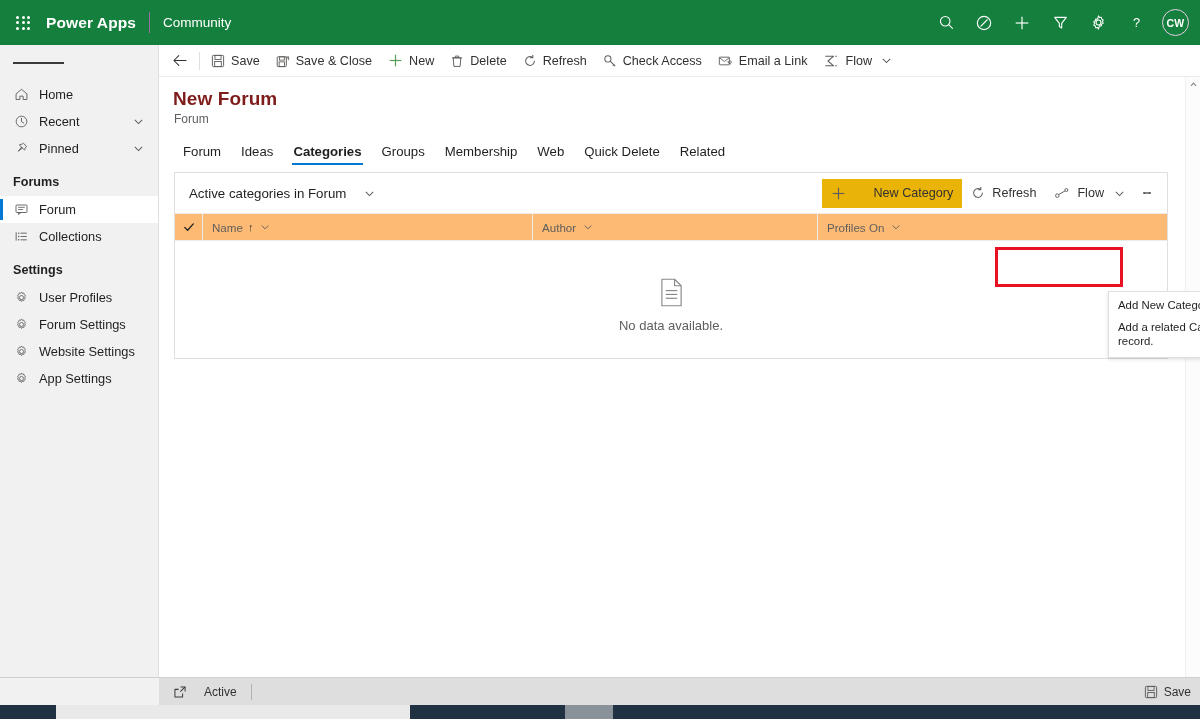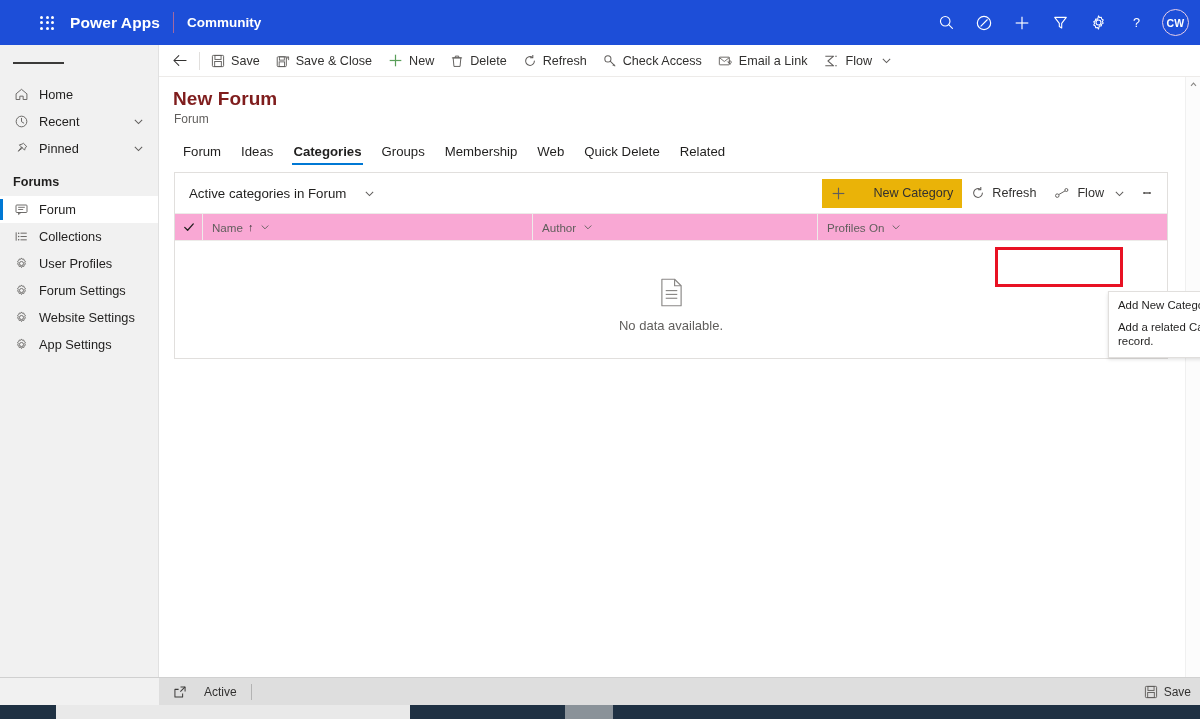--- a/index.html
+++ b/index.html
@@ -7,28 +7,28 @@
     width: 1200px; height: 719px;
     font-family: "Liberation Sans", sans-serif;
     background: #ffffff;
     overflow: hidden;
   }
   .app { position: relative; width: 1200px; height: 719px; background:#fff; }
 
   
   .topbar {
     position:absolute; left:0; top:0; width:1200px; height:45px;
-    background:#1d4ed8; display:flex; align-items:center; color:#fff;padding-left:24px;
+    background:#15803d; display:flex; align-items:center; color:#fff;
   }
   .waffle { width:46px; display:flex; align-items:center; justify-content:center; cursor:pointer; }
   .waffle-grid { display:grid; grid-template-columns:repeat(3,3px); grid-template-rows:repeat(3,3px); gap:2.5px; }
   .waffle-grid i { display:block; width:3px; height:3px; background:#fff; border-radius:50%; }
   .brand { font-size:15.5px; font-weight:600; letter-spacing:.1px; padding-right:13px; }
   .hdr-sep { width:1px; height:21px; background:#a169a1; }
-  .app-name { font-size:13.5px; padding-left:13px; font-weight:700; }
+  .app-name { font-size:13.5px; padding-left:13px; font-weight:400; }
   .hdr-right { margin-left:auto; display:flex; align-items:center; padding-right:11px; }
   .hdr-icon {
     width:38px; height:45px; display:flex; align-items:center; justify-content:center;
     cursor:pointer;
   }
   .avatar {
     width:27px; height:27px; border-radius:50%; border:1.3px solid #e7cde7;
     display:flex; align-items:center; justify-content:center;
     font-size:10.5px; font-weight:600; margin-left:7px; cursor:pointer; letter-spacing:.3px;
   }
@@ -123,21 +123,21 @@
     background:#fff; border:1px solid #e1dfdd; z-index:31;
     box-shadow:0 1.6px 3.6px rgba(0,0,0,.13), 0 .3px .9px rgba(0,0,0,.11);
     padding:7px 9px 8px 9px;
   }
   .callout-title { font-size:11.4px; color:#201f1e; padding-bottom:9px; }
   .callout-desc { font-size:11.4px; color:#201f1e; line-height:1.25; }
 
   
   .grid-head {
     height:28px; border-top:1px solid #edebe9; border-bottom:1px solid #edebe9;
-    display:flex; align-items:center; font-size:11.6px; color:#605e5c; background:#f9a8d4;
+    display:flex; align-items:center; font-size:11.6px; color:#605e5c; background:#fdba74;
   }
   .gh-check { width:27px; display:flex; align-items:center; justify-content:center; color:#201f1e; cursor:pointer; }
   .gh-col {
     display:flex; align-items:center; gap:5px; height:28px; padding-left:9px;
     border-left:1px solid #edebe9; cursor:pointer; position:relative;
   }
   .gh-col .sort { color:#323130; font-size:11px; }
   .gh-col .chev { color:#605e5c; margin-left:2px; }
 
   .empty-wrap {
@@ -314,20 +314,21 @@
             <circle cx="5.6" cy="9" r=".9" fill="#605e5c"></circle>
             <circle cx="5.6" cy="13" r=".9" fill="#605e5c"></circle>
             <line x1="7.8" y1="5" x2="15.3" y2="5" stroke="#605e5c" stroke-width="1.1"></line>
             <line x1="7.8" y1="9" x2="15.3" y2="9" stroke="#605e5c" stroke-width="1.1"></line>
             <line x1="7.8" y1="13" x2="15.3" y2="13" stroke="#605e5c" stroke-width="1.1"></line>
           </svg>
       </span>
       <span class="nav-label">Collections</span>
     </div>
 
+    <div class="nav-group">Settings</div>
 
     <div class="nav-item">
       <span class="nav-ico">
         <svg width="15" height="15" viewBox="0 0 20 20">
             <circle cx="10" cy="10" r="2.7" fill="none" stroke="#605e5c" stroke-width="1.1"></circle>
             <path d="M10 2.6l1 1.8 2.1-.4.4 2.1 1.8 1-1 1.9 1 1.9-1.8 1-.4 2.1-2.1-.4-1 1.8-1-1.8-2.1.4-.4-2.1-1.8-1 1-1.9-1-1.9 1.8-1 .4-2.1 2.1.4z" fill="none" stroke="#605e5c" stroke-width="1.05" stroke-linejoin="round"></path>
           </svg>
       </span>
       <span class="nav-label">User Profiles</span>
     </div>

